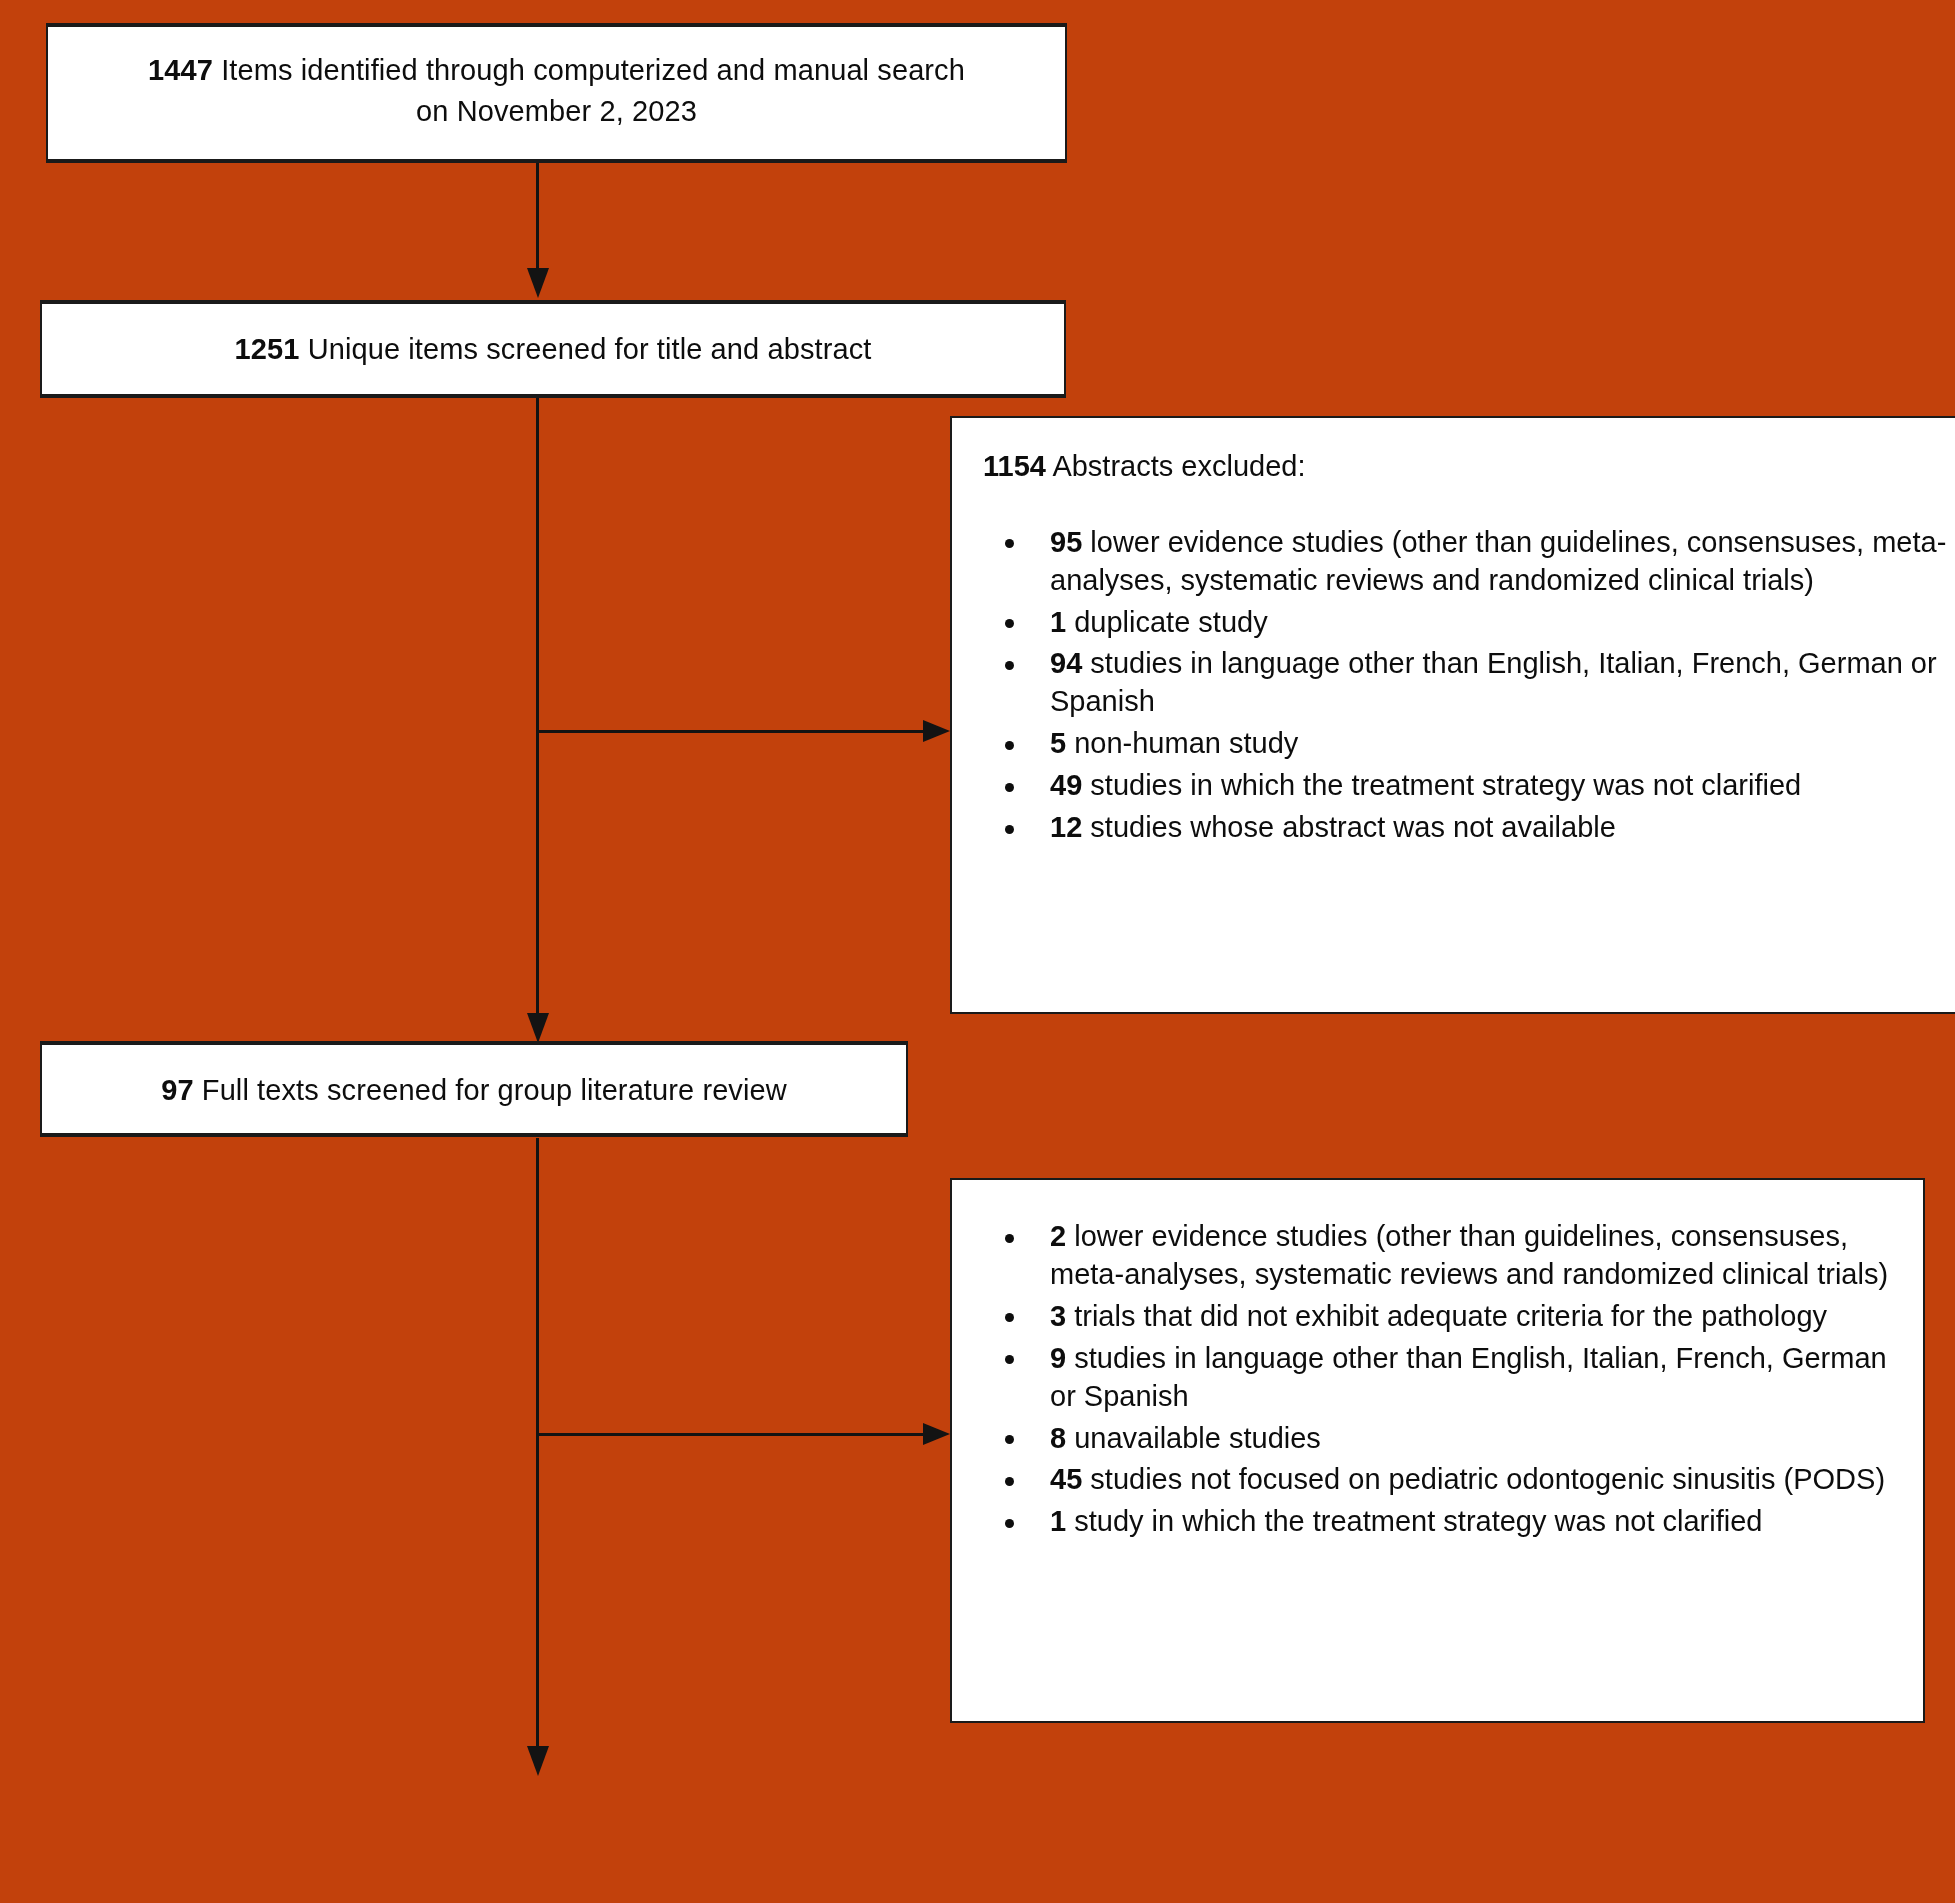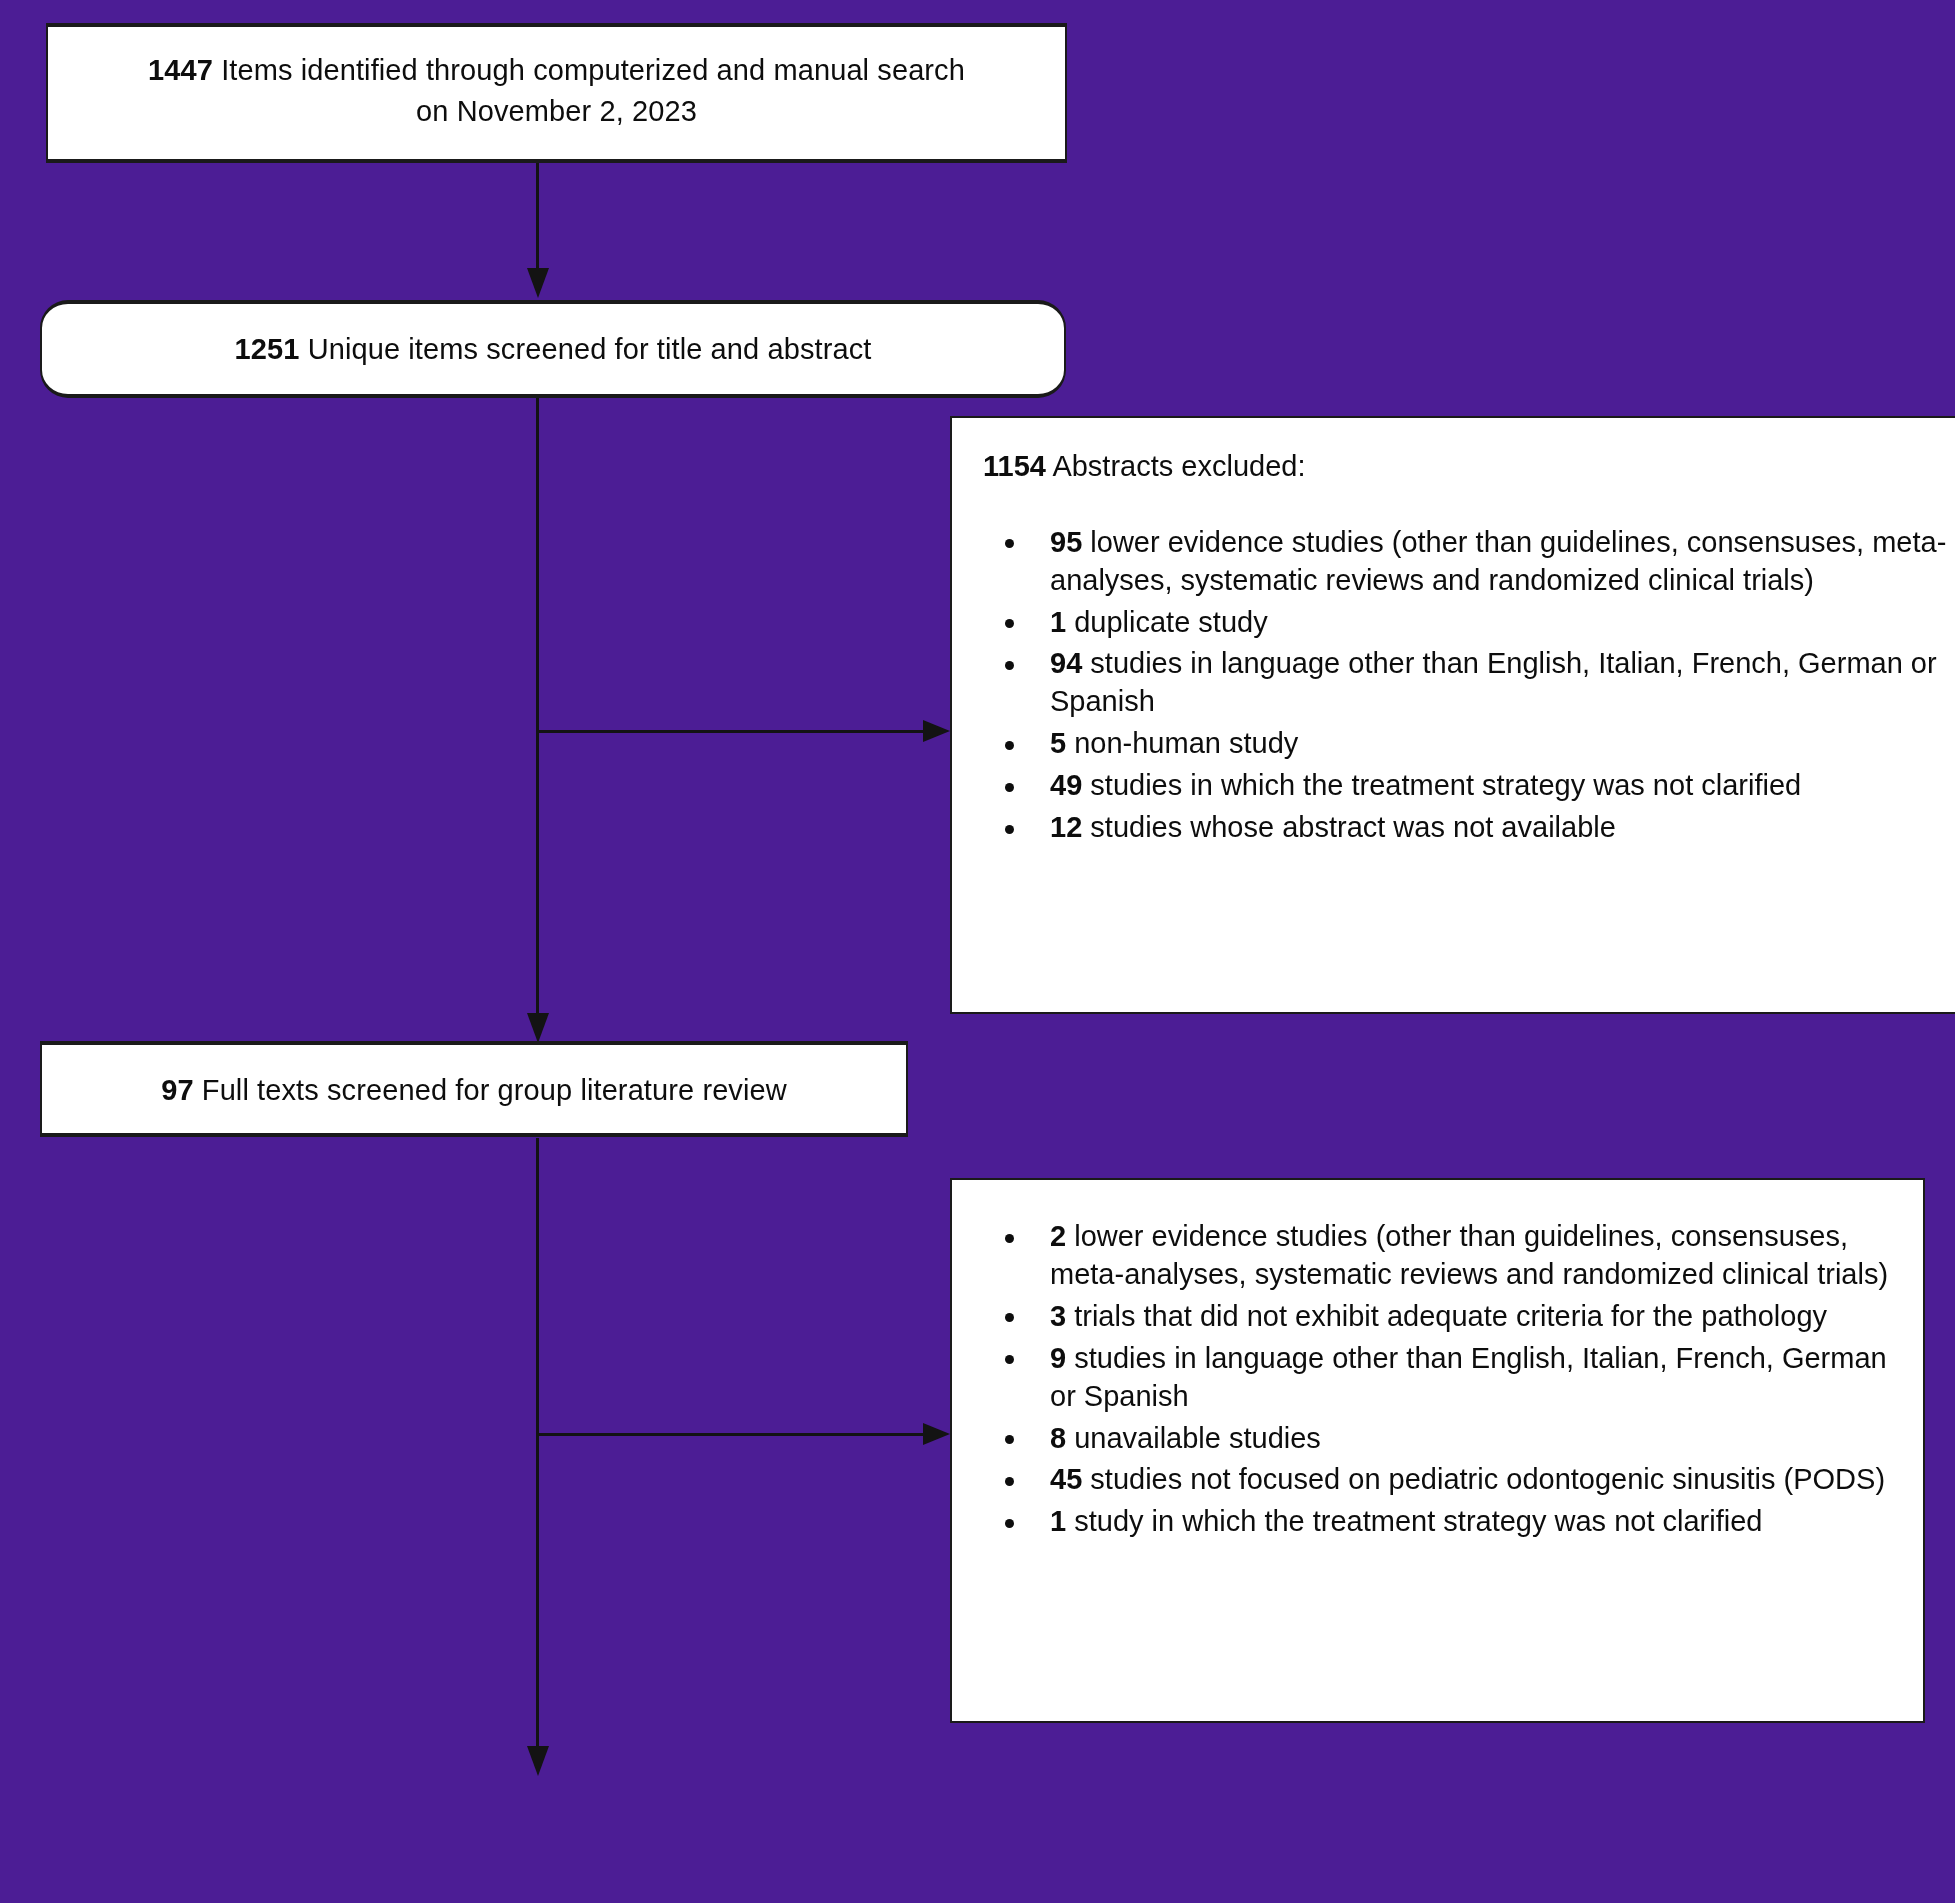--- a/index.html
+++ b/index.html
@@ -9,21 +9,21 @@
     background: #ffffff;
   }
   body {
     font-family: "Liberation Sans", sans-serif;
     color: #000000;
   }
   #canvas {
     position: relative;
     width: 1955px;
     height: 1903px;
-    background: #4c1d95;
+    background: #c2410c;
     overflow: hidden;
   }
 
   
   .node-box {
     position: absolute;
     box-sizing: border-box;
     border: 2.6px solid #1a1a1a;
     background: #ffffff;
   }
@@ -122,21 +122,21 @@
     <div class="stage-text" style="top:23.4px;">
       <b>1447</b>
       <span>Items identified through computerized and manual search</span>
     </div>
     <div class="stage-text" style="top:64px;">on November 2, 2023</div>
   </div>
 
   <div class="v-line" style="left:536px; top:163px; height:107px;"></div>
   <div class="arrow-down" style="left:527px; top:268px;"></div>
 
-  <div class="node-box thick-hz" style="left:40px; top:300px; width:1026px; height:98px;border-radius:28px;">
+  <div class="node-box thick-hz" style="left:40px; top:300px; width:1026px; height:98px;">
     <div class="stage-text" style="top:25px;">
       <b>1251</b>
       <span>Unique items screened for title and abstract</span>
     </div>
   </div>
 
   <div class="v-line" style="left:536px; top:398px; height:618px;"></div>
   <div class="arrow-down" style="left:527px; top:1013px;"></div>
 
   <div class="h-line" style="left:536px; top:730px; width:390px;"></div>

